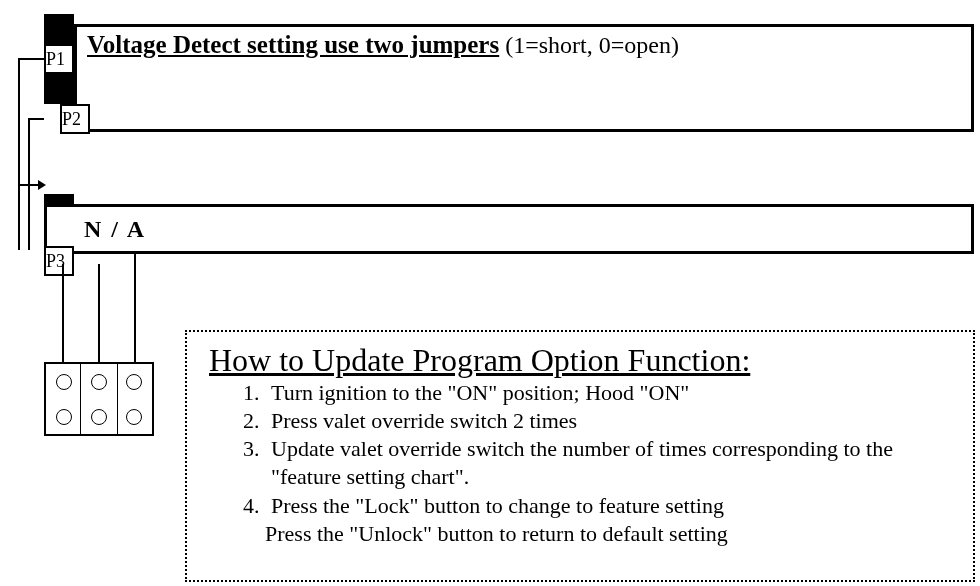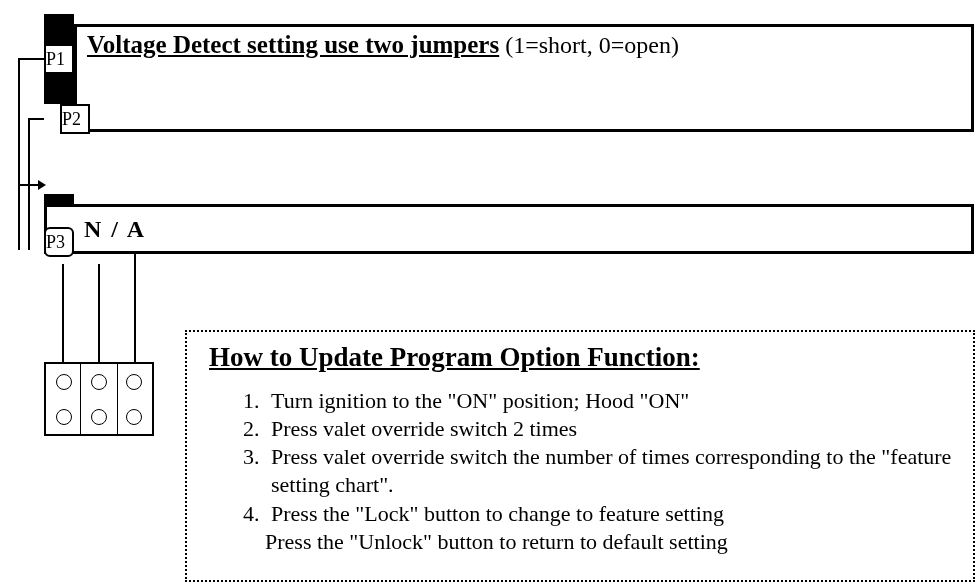--- a/index.html
+++ b/index.html
@@ -67,21 +67,21 @@
     left: 44px; top: 194px;
     width: 30px; height: 30px;
     background: #000;
   }
   .na-text {
     left: 84px; top: 216px;
     font-weight: bold;
     font-size: 24px;
     letter-spacing: 2px;
   }
-  .p3-label { left: 44px; top: 227px; border-radius: 6px; }
+  .p3-label { left: 44px; top: 246px; }
 
   .jumper-block {
     left: 44px; top: 362px;
     width: 110px; height: 74px;
     border: 2px solid #000;
     background: #fff;
     display: grid;
     grid-template-columns: 1fr 1fr 1fr;
     grid-template-rows: 1fr 1fr;
     align-items: center;
@@ -127,24 +127,23 @@
   .down2 { left:98px; top:264px; width:2px; height:98px;}
   .down3 { left:134px; top:254px; width:2px; height:108px;}
 
   .instr-box {
     left: 185px; top: 330px;
     width: 790px; height: 252px;
     border: 2px dotted #000;
     padding: 10px 12px 8px 22px;
   }
   .instr-title {
-    font-weight: bold;
+    font-weight: normal;
     text-decoration: underline;
-    font-size: 27px;
-    margin-bottom: 14px;
+    font-size: 32px;
   }
   .instr-ol {
     margin: 0;
     padding-left: 56px;
     font-size: 22px;
     line-height: 1.28;
   }
   .instr-ol li {
     padding-left: 6px;
   }
@@ -199,17 +198,17 @@
   <div class="pin"></div>
 </div>
 <div class="abs jumper-divider-1"></div>
 <div class="abs jumper-divider-2"></div>
 
 <div class="abs instr-box">
   <div class="instr-title">How to Update Program Option Function:</div>
   <ol class="instr-ol">
     <li>Turn ignition to the "ON" position; Hood "ON"</li>
     <li>Press valet override switch 2 times</li>
-    <li>Press valet override switch the number of times corresponding to the "feature setting chart".</li>
+    <li>Update valet override switch the number of times corresponding to the "feature setting chart".</li>
     <li>Press the "Lock" button to change to feature setting</li>
   </ol>
   <div class="sub-line">Press the "Unlock" button to return to default setting</div>
 </div>
 
 </body></html>

